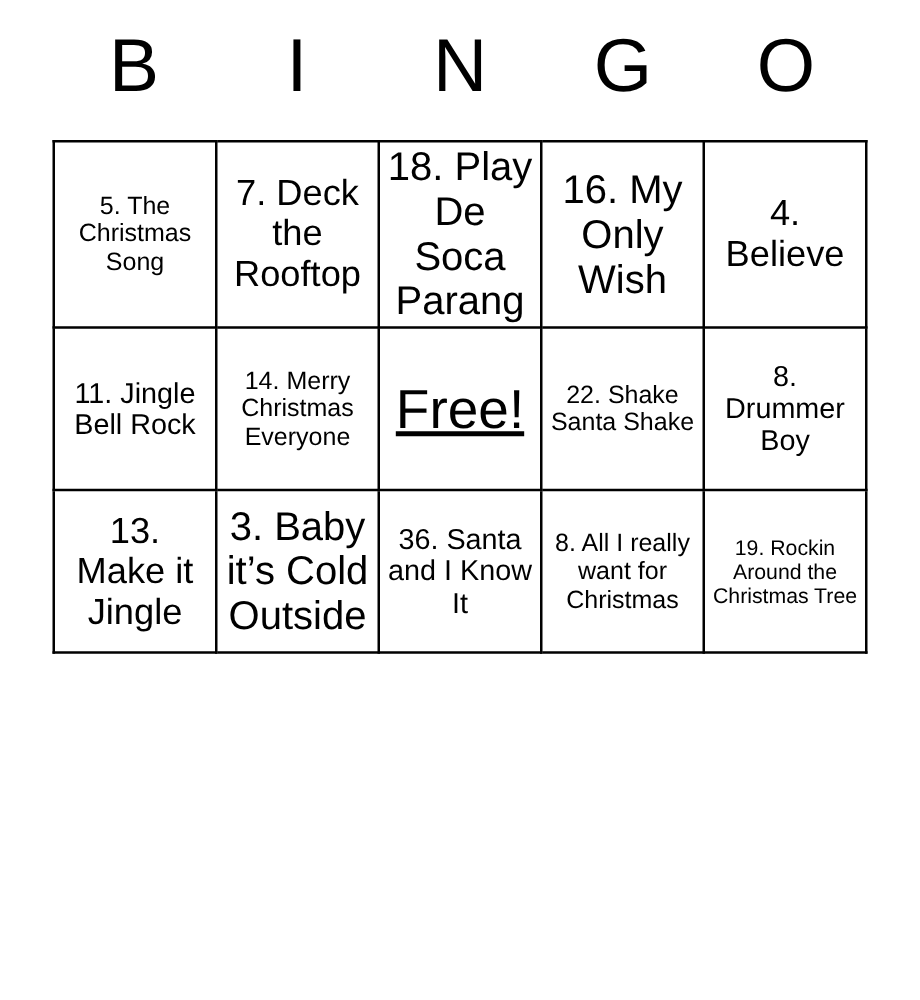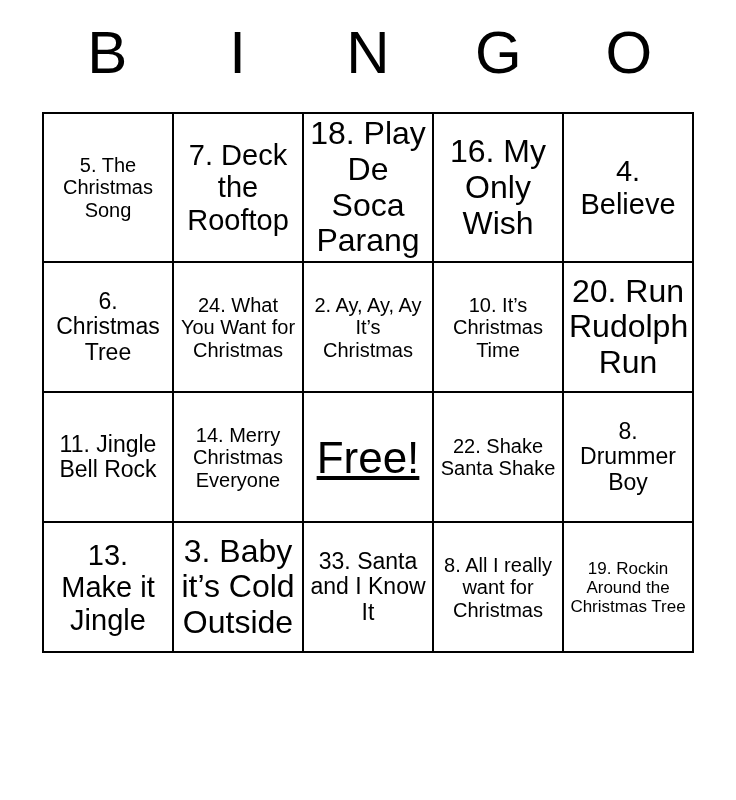--- a/index.html
+++ b/index.html
@@ -98,37 +98,20 @@
             </td>
           <td>
               <span class="cell-inner s-lg">16. My Only Wish</span>
             </td>
           <td>
               <span class="cell-inner s-xl">4. Believe</span>
             </td>
         </tr>
         <tr>
           <td>
-              <span class="cell-inner s-md">6. Christmas Tree</span>
-            </td>
-          <td>
-              <span class="cell-inner s-sm">24. What You Want for Christmas</span>
-            </td>
-          <td>
-              <span class="cell-inner s-sm">2. Ay, Ay, Ay It’s Christmas</span>
-            </td>
-          <td>
-              <span class="cell-inner s-sm">10. It’s Christmas Time</span>
-            </td>
-          <td>
-              <span class="cell-inner s-lg">20. Run Rudolph Run</span>
-            </td>
-        </tr>
-        <tr>
-          <td>
               <span class="cell-inner s-md">11. Jingle Bell Rock</span>
             </td>
           <td>
               <span class="cell-inner s-sm">14. Merry Christmas Everyone</span>
             </td>
           <td>
               <span class="cell-inner s-free">Free!</span>
             </td>
           <td>
               <span class="cell-inner s-sm">22. Shake Santa Shake</span>
@@ -138,21 +121,21 @@
             </td>
         </tr>
         <tr>
           <td>
               <span class="cell-inner s-xl">13. Make it Jingle</span>
             </td>
           <td>
               <span class="cell-inner s-lg">3. Baby it’s Cold Outside</span>
             </td>
           <td>
-              <span class="cell-inner s-md">33. Santa and I Know It</span>
+              <span class="cell-inner s-md">36. Santa and I Know It</span>
             </td>
           <td>
               <span class="cell-inner s-sm">8. All I really want for Christmas</span>
             </td>
           <td>
               <span class="cell-inner s-xs">19. Rockin Around the Christmas Tree</span>
             </td>
         </tr>
       </tbody>
     </table>

